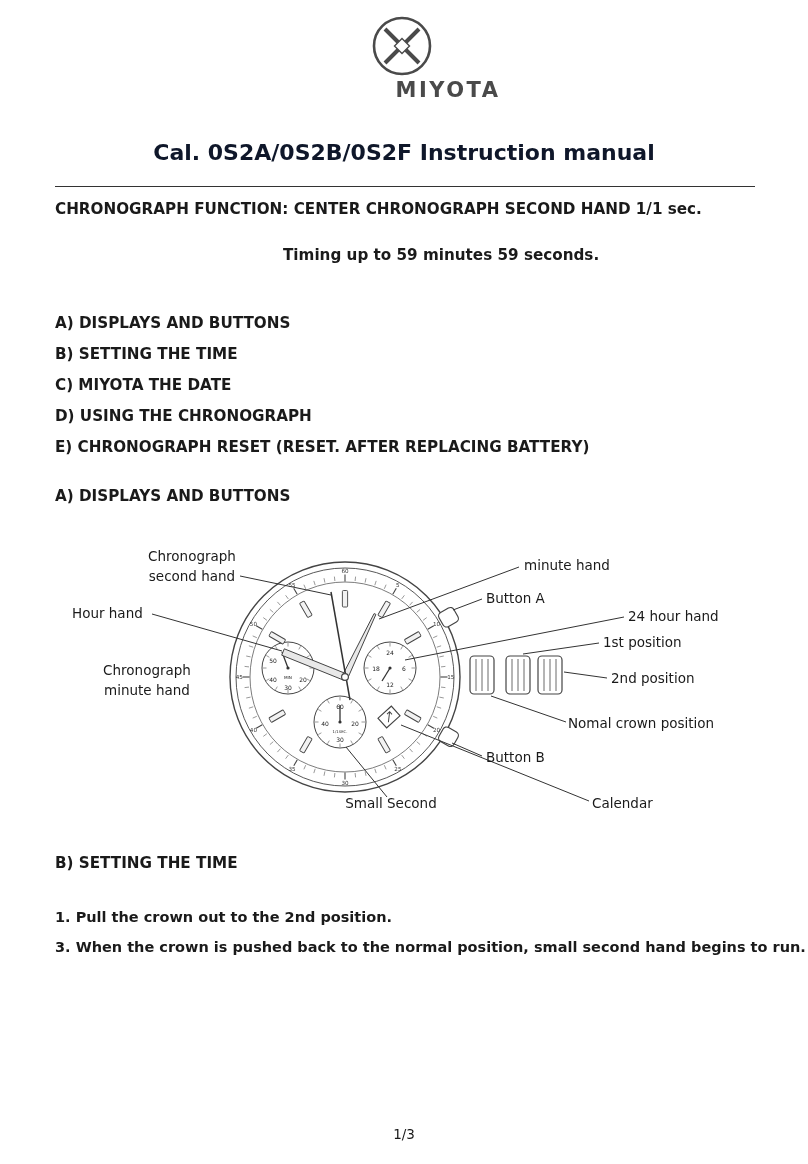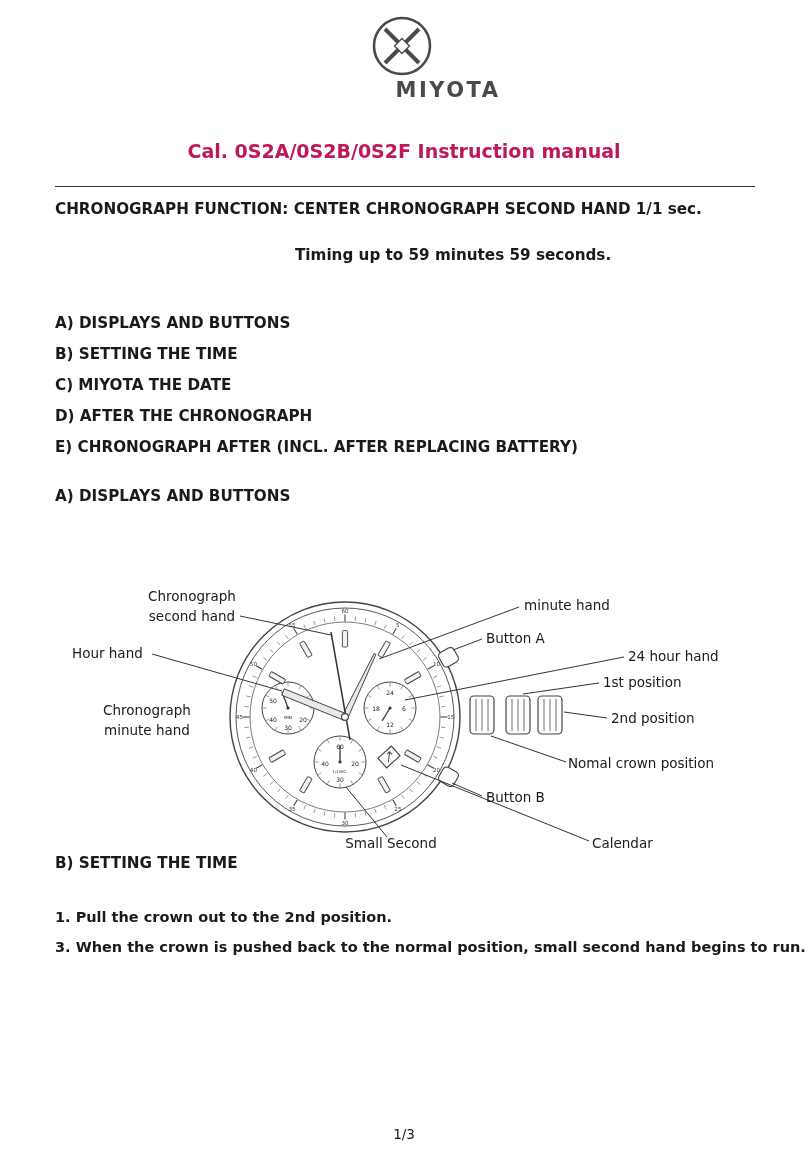--- a/index.html
+++ b/index.html
@@ -7,33 +7,33 @@
     position:relative;width:808px;height:1164px;background:#ffffff;overflow:hidden;
     font-family:"DejaVu Sans","Liberation Sans",sans-serif;color:#1a1a1a;
   }
   .logo-svg{position:absolute;left:366px;top:14px;}
   .brand{
     position:absolute;left:0;top:78px;width:808px;text-align:center;
     font-size:21px;font-weight:700;letter-spacing:2.5px;color:#4a4a4a;padding-left:44px;
   }
   .doc-title{
     position:absolute;left:0;top:140px;width:808px;text-align:center;
-    font-size:19px;font-weight:700;color:#be185d;
+    font-size:22px;font-weight:700;color:#0f172a;
   }
   .title-rule{
     position:absolute;left:55px;top:186px;width:700px;border-top:1.5px solid #333;
   }
   .intro1{position:absolute;left:55px;top:200px;font-size:15.2px;font-weight:700;}
-  .intro2{position:absolute;left:283px;top:246px;font-size:15.2px;font-weight:700;margin-left:12px;}
+  .intro2{position:absolute;left:283px;top:246px;font-size:15.2px;font-weight:700;}
   .toc{position:absolute;left:55px;top:308px;font-size:15.2px;font-weight:700;}
   .toc .toc-item{line-height:31px;white-space:nowrap;}
   .sec-title{position:absolute;left:55px;font-size:15.2px;font-weight:700;}
   .sec-a{top:487px;}
   .sec-b{top:854px;}
-  .diagram{position:absolute;left:0;top:540px;width:808px;height:290px;margin-top:40px;}
+  .diagram{position:absolute;left:0;top:540px;width:808px;height:290px;}
   .steps{position:absolute;left:55px;top:902px;font-size:14.5px;font-weight:700;}
   .steps .step{line-height:30px;white-space:nowrap;}
   .page-num{position:absolute;left:0;top:1126px;width:808px;text-align:center;font-size:13.5px;}
   svg text{font-family:"DejaVu Sans","Liberation Sans",sans-serif;}
   .dlabel{font-size:13.5px;fill:#1a1a1a;}
   .subnum{font-size:6px;fill:#222;}
   .subunit{fill:#222;}
 </style>
 </head>
 <body>
@@ -50,22 +50,22 @@
   <div class="doc-title">Cal. 0S2A/0S2B/0S2F Instruction manual</div>
   <div class="title-rule"></div>
 
   <div class="intro1">CHRONOGRAPH FUNCTION: CENTER CHRONOGRAPH SECOND HAND 1/1 sec.</div>
   <div class="intro2">Timing up to 59 minutes 59 seconds.</div>
 
   <div class="toc">
     <div class="toc-item">A) DISPLAYS AND BUTTONS</div>
     <div class="toc-item">B) SETTING THE TIME</div>
     <div class="toc-item">C) MIYOTA THE DATE</div>
-    <div class="toc-item">D) AFTER THE CHRONOGRAPH</div>
-    <div class="toc-item">E) CHRONOGRAPH AFTER (INCL. AFTER REPLACING BATTERY)</div>
+    <div class="toc-item">D) USING THE CHRONOGRAPH</div>
+    <div class="toc-item">E) CHRONOGRAPH RESET (RESET. AFTER REPLACING BATTERY)</div>
   </div>
 
   <div class="sec-title sec-a">A) DISPLAYS AND BUTTONS</div>
 
   <div class="diagram">
     <svg id="watch-svg" width="808" height="290" viewBox="0 0 808 290">
 
       <g>
         <circle cx="345" cy="137" r="115" fill="#ffffff" stroke="#444" stroke-width="1.4"></circle>
         <circle cx="345" cy="137" r="109" fill="none" stroke="#444" stroke-width="0.9"></circle>

